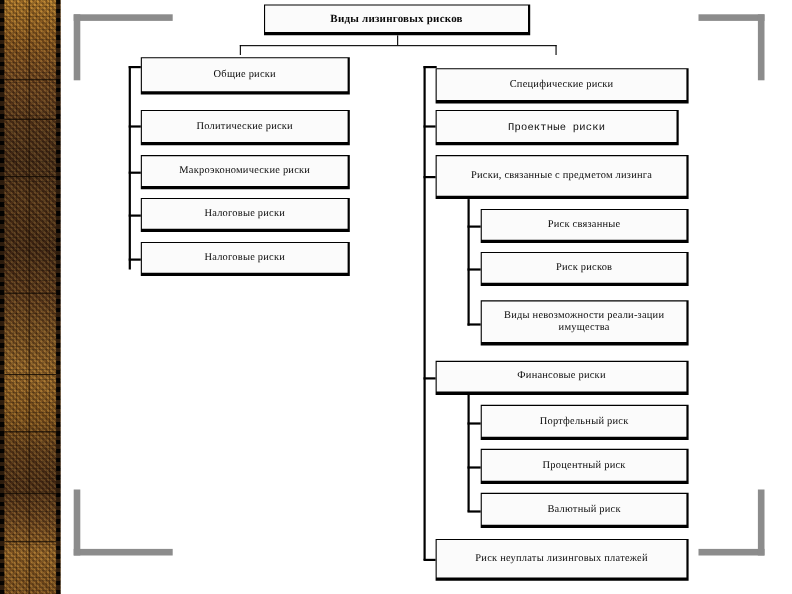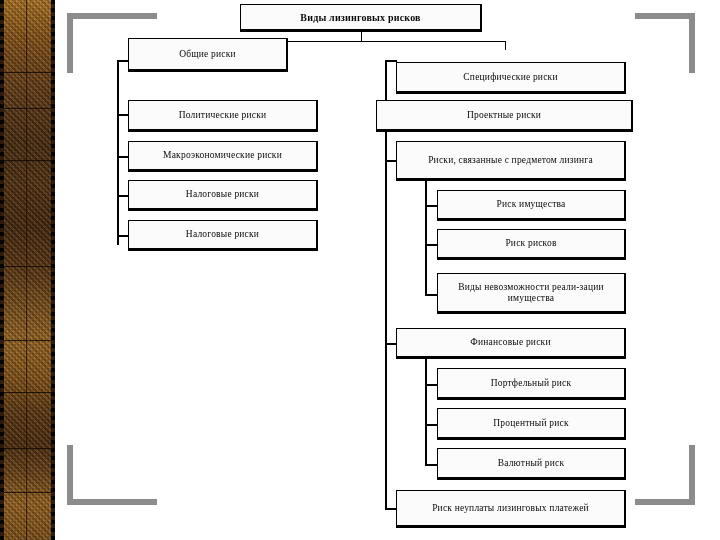--- a/index.html
+++ b/index.html
@@ -143,31 +143,31 @@
   <div class="ln h" style="left:425px;top:244px;width:13px;height:2px;"></div>
   <div class="ln h" style="left:425px;top:294px;width:13px;height:2px;"></div>
 
   <div class="ln v" style="left:425px;top:358px;height:107px;width:2px;"></div>
   <div class="ln h" style="left:425px;top:384px;width:13px;height:2px;"></div>
   <div class="ln h" style="left:425px;top:424px;width:13px;height:2px;"></div>
   <div class="ln h" style="left:425px;top:464px;width:13px;height:2px;"></div>
 
   <div class="node title" style="left:240px;top:4px;width:242px;height:28px;">Виды лизинговых рисков</div>
 
-  <div class="node" style="left:128px;top:38px;width:160px;height:34px;">Общие риски</div>
+  <div class="node" style="left:128px;top:52px;width:190px;height:34px;">Общие риски</div>
   <div class="node" style="left:128px;top:100px;width:190px;height:32px;">Политические риски</div>
   <div class="node" style="left:128px;top:141px;width:190px;height:31px;">Макроэкономические риски</div>
   <div class="node" style="left:128px;top:180px;width:190px;height:31px;">Налоговые риски</div>
   <div class="node" style="left:128px;top:220px;width:190px;height:31px;">Налоговые риски</div>
 
   <div class="node" style="left:396px;top:62px;width:230px;height:32px;">Специфические риски</div>
-  <div class="node" style="left:376px;top:100px;width:257px;height:32px;">Проектные риски</div>
+  <div class="node" style="left:396px;top:100px;width:221px;height:32px;font-family:Liberation Mono, monospace;">Проектные риски</div>
   <div class="node" style="left:396px;top:141px;width:230px;height:40px;">Риски, связанные с предметом лизинга</div>
 
-  <div class="node" style="left:437px;top:190px;width:189px;height:31px;">Риск имущества</div>
+  <div class="node" style="left:437px;top:190px;width:189px;height:31px;">Риск связанные</div>
   <div class="node" style="left:437px;top:229px;width:189px;height:31px;">Риск рисков</div>
   <div class="node" style="left:437px;top:273px;width:189px;height:41px;">Виды невозможности реали-зации имущества</div>
 
   <div class="node" style="left:396px;top:328px;width:230px;height:31px;">Финансовые риски</div>
 
   <div class="node" style="left:437px;top:368px;width:189px;height:32px;">Портфельный риск</div>
   <div class="node" style="left:437px;top:408px;width:189px;height:32px;">Процентный риск</div>
   <div class="node" style="left:437px;top:448px;width:189px;height:32px;">Валютный риск</div>
 
   <div class="node" style="left:396px;top:490px;width:230px;height:38px;">Риск неуплаты лизинговых платежей</div>

